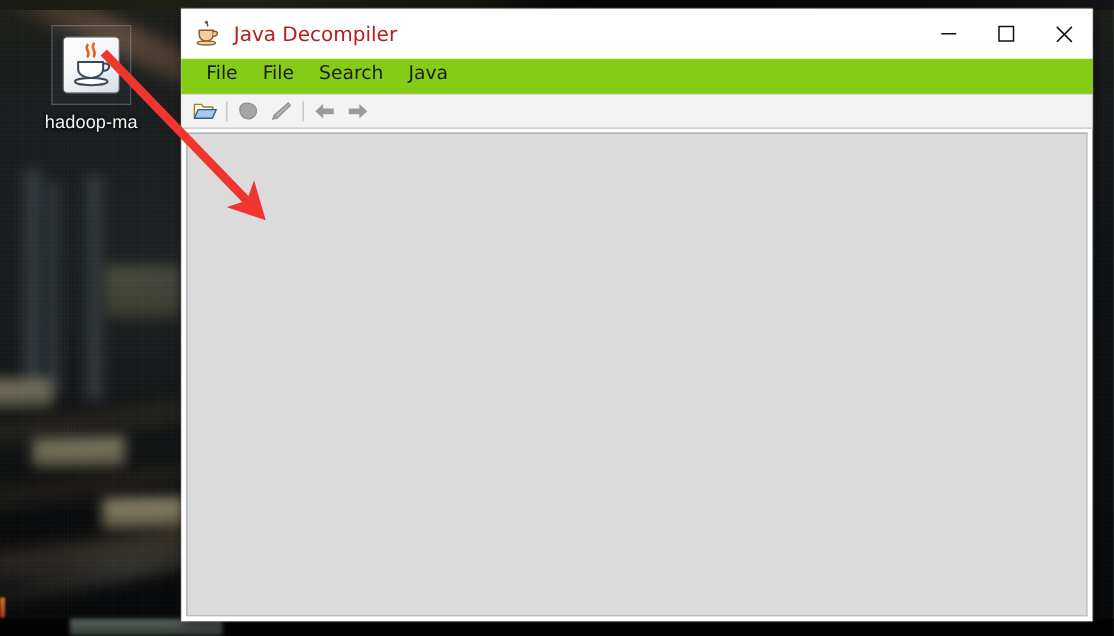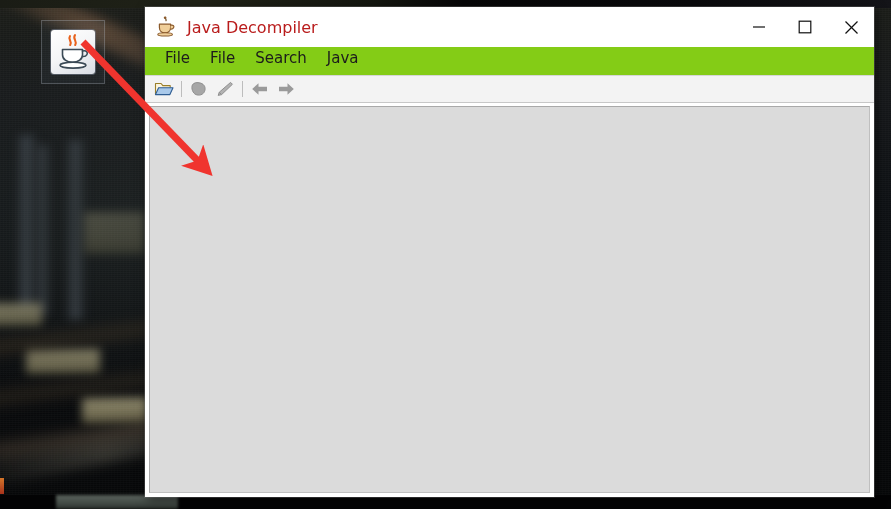--- a/index.html
+++ b/index.html
@@ -285,20 +285,21 @@
 
           <path d="M11.5 19.5 h20 v5.2 c0 4.6 -4.2 7.6 -10 7.6 s-10 -3 -10 -7.6 z" fill="#ffffff" stroke="#3b4a56" stroke-width="1.6" stroke-linejoin="round"></path>
 
           <path d="M31.5 21 c4.2 -1 5.6 1.6 4.4 3.6 c-1 1.7 -3 2.1 -4.4 1.9" fill="none" stroke="#3b4a56" stroke-width="1.6" stroke-linecap="round"></path>
 
           <ellipse cx="22" cy="35.2" rx="13" ry="2.9" fill="#ffffff" stroke="#3b4a56" stroke-width="1.6"></ellipse>
         </svg>
       </div>
     </div>
     <div id="icon-label">
+      <div>hadoop-ma</div>
     </div>
   </div>
 
   <div id="app-window">
 
     <div id="title-bar">
       <div id="title-icon">
         <svg width="22" height="22" viewBox="0 0 22 22" aria-hidden="true">
           <path d="M9.6 1.4 c-.9 1.4 1.2 2 .4 3.3" fill="none" stroke="#6b4b23" stroke-width="1.2" stroke-linecap="round"></path>
           <circle cx="9.1" cy="1.8" r="1.3" fill="#8b5a2b"></circle>

